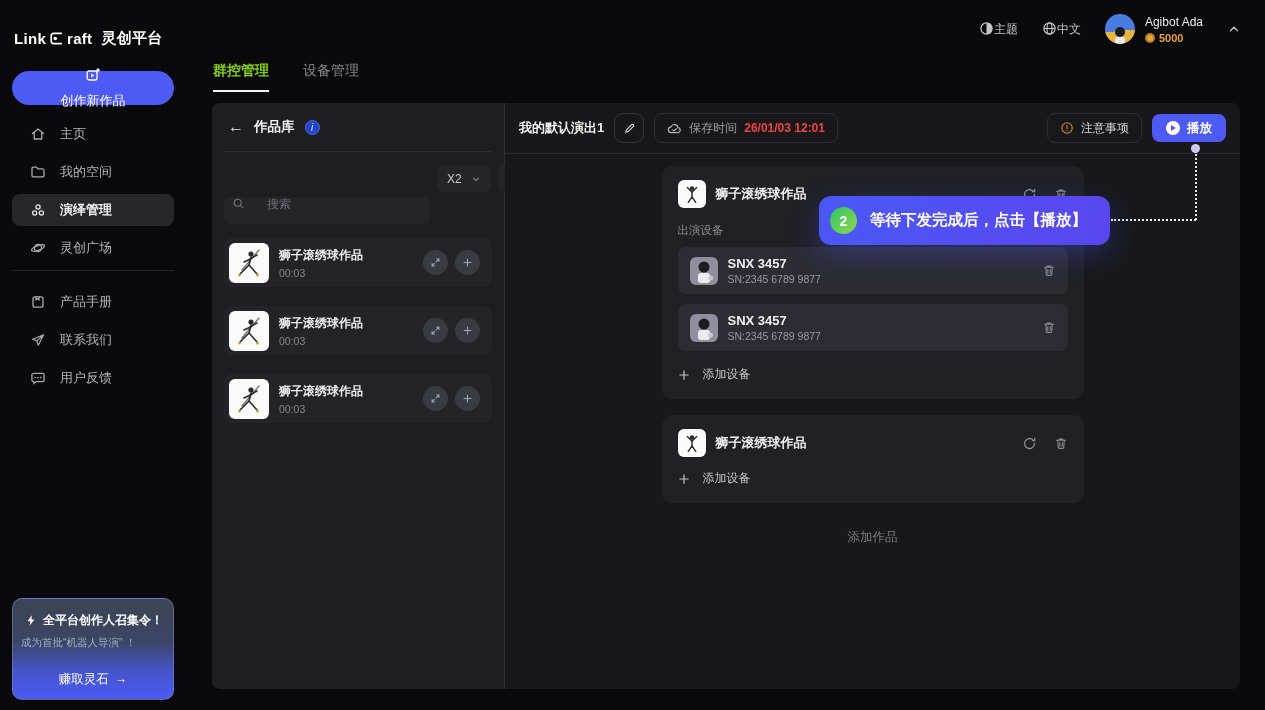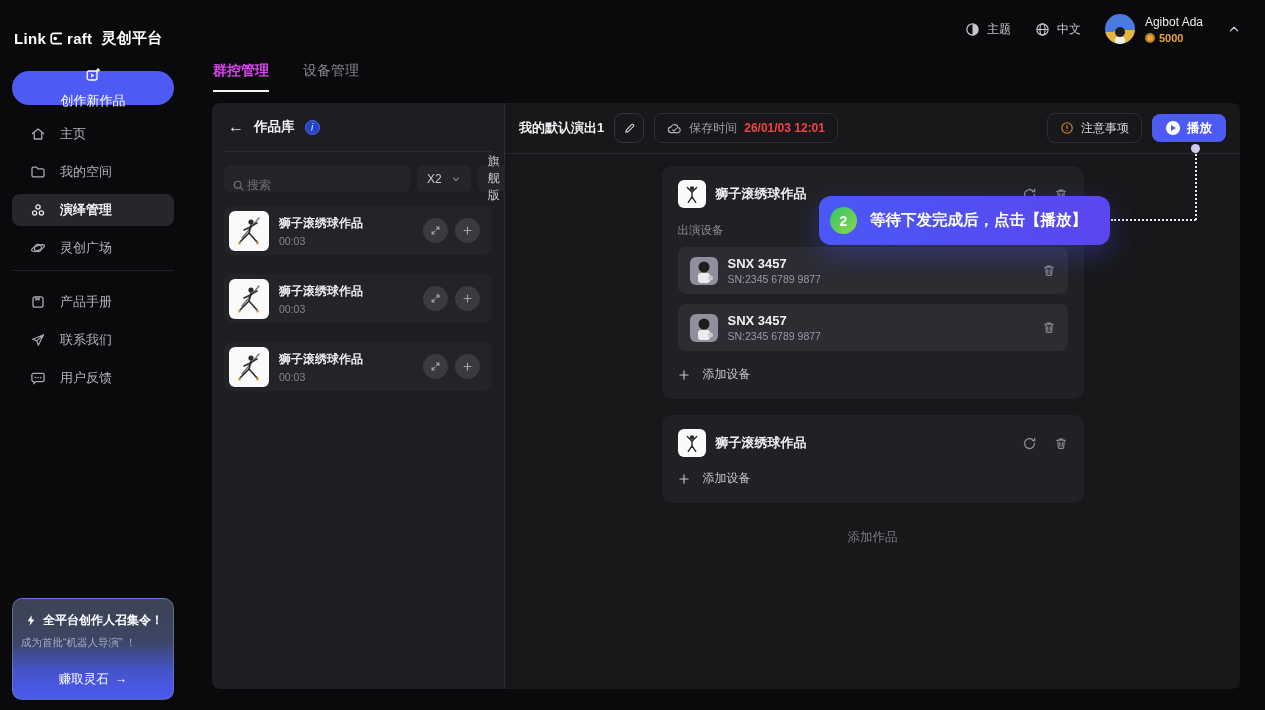--- a/index.html
+++ b/index.html
@@ -31,49 +31,49 @@
     background:linear-gradient(180deg,#3d4454 0%,#3c4564 42%,#4554c9 72%,#4b5af4 100%); }
   .promo-head { display:flex; align-items:center; gap:6px; margin:13px 0 0 12px;
     font-size:12px; font-weight:bold; color:#fff; }
   .promo-sub { margin:7px 0 0 8px; font-size:10.5px; color:#a9afc4; }
   .promo-cta { position:absolute; left:0; bottom:0; width:100%; height:40px;
     display:flex; align-items:center; justify-content:center; gap:6px;
     color:#fff; font-size:12.5px; cursor:pointer; }
 
   
   .topbar { position:absolute; top:0; right:24px; height:58px; display:flex; align-items:center; gap:24px; }
-  .tb-group { display:flex; align-items:center; gap:7px; color:#c6c6cb; font-size:12px; cursor:pointer; }
+  .tb-group { display:flex; align-items:flex-start; gap:0; color:#c6c6cb; font-size:12px; cursor:pointer; }
   .avatar { width:30px; height:30px; border-radius:50%; overflow:hidden;
     background:linear-gradient(175deg,#4a7be0 56%,#e6b53e 56%); display:flex; align-items:flex-end; justify-content:center; }
   .user-block { margin-left:-14px; }
   .user-name { font-size:12px; color:#ececef; }
   .user-coins { display:flex; align-items:center; gap:4px; margin-top:3px; font-size:11px; font-weight:bold; color:#e8a33d; }
   .coin { width:10px; height:10px; border-radius:50%; background:#e8a33d; border:2px solid #b97d22; }
 
   
   .tabs { position:absolute; left:213px; top:62px; display:flex; gap:34px; }
   .tab { font-size:14px; color:#85858c; padding-bottom:10px; cursor:pointer; border-bottom:2px solid transparent; }
-  .tab.active { color:#d946ef; font-weight:bold; border-bottom-color:#f4f4f6; }
+  .tab.active { color:#84cc16; font-weight:bold; border-bottom-color:#f4f4f6; }
 
   
   .panel { position:absolute; left:212px; top:103px; width:1028px; height:586px;
     border-radius:8px; overflow:hidden; display:flex; }
   .library { width:293px; flex-shrink:0; background:#1e1e22; border-right:1px solid #2e2e33; }
   .stage { flex:1; background:#18181b; position:relative; }
 
   
   .lib-header { height:48px; display:flex; align-items:center; padding:0 12px 0 16px; gap:10px; }
   .back-btn { color:#e4e4e8; font-size:16px; cursor:pointer; line-height:1; }
   .lib-title { font-size:13.5px; font-weight:bold; color:#f2f2f4; }
   .info-dot { width:15px; height:15px; border-radius:50%; background:#2444c8; border:1px solid #4a6ae8;
     color:#dfe6ff; font-size:10px; display:flex; align-items:center; justify-content:center; font-style:italic; }
   .lib-divider { height:1px; background:#2b2b30; margin:0 12px; }
   .lib-controls { display:flex; gap:7px; margin:13px 12px 0; }
   .search-box { flex:1; height:27px; background:#242429; border-radius:6px;
-    display:flex; align-items:flex-end; gap:2px; padding:0 8px; color:#70707a; }
+    display:flex; align-items:flex-start; gap:22px; padding:0 8px; color:#70707a;margin-top:32px; }
   .search-box input { flex:1; min-width:0; background:transparent; border:none; outline:none;
     color:#d8d8dc; font-size:12px; font-family:inherit; }
   .search-box input::placeholder { color:#6f6f77; }
   .chip { height:27px; background:#242429; border-radius:6px; display:flex; align-items:center;
     gap:9px; padding:0 10px; font-size:12px; color:#c8c8cd; cursor:pointer; }
   .lib-list { margin:14px 12px 0; display:flex; flex-direction:column; gap:19px; }
   .lib-item { height:49px; background:#242428; border-radius:8px; display:flex; align-items:center; padding:5px; cursor:pointer; }
   .thumb40 { width:40px; height:40px; background:#fafafa; border-radius:6px;
     display:flex; align-items:center; justify-content:center; flex-shrink:0; }
   .li-meta { margin-left:10px; }

